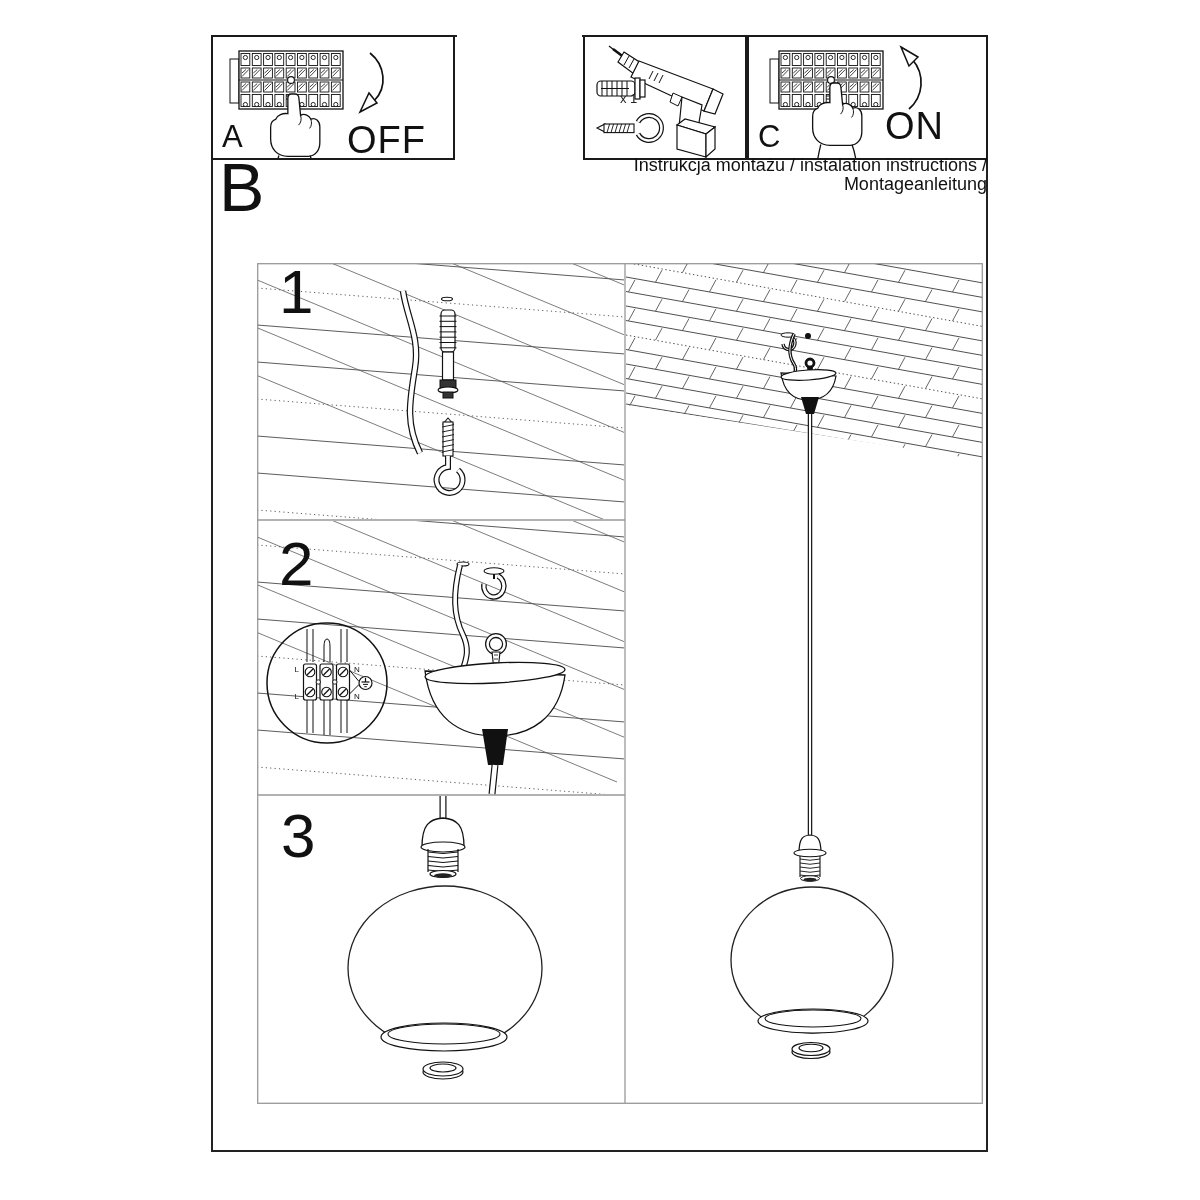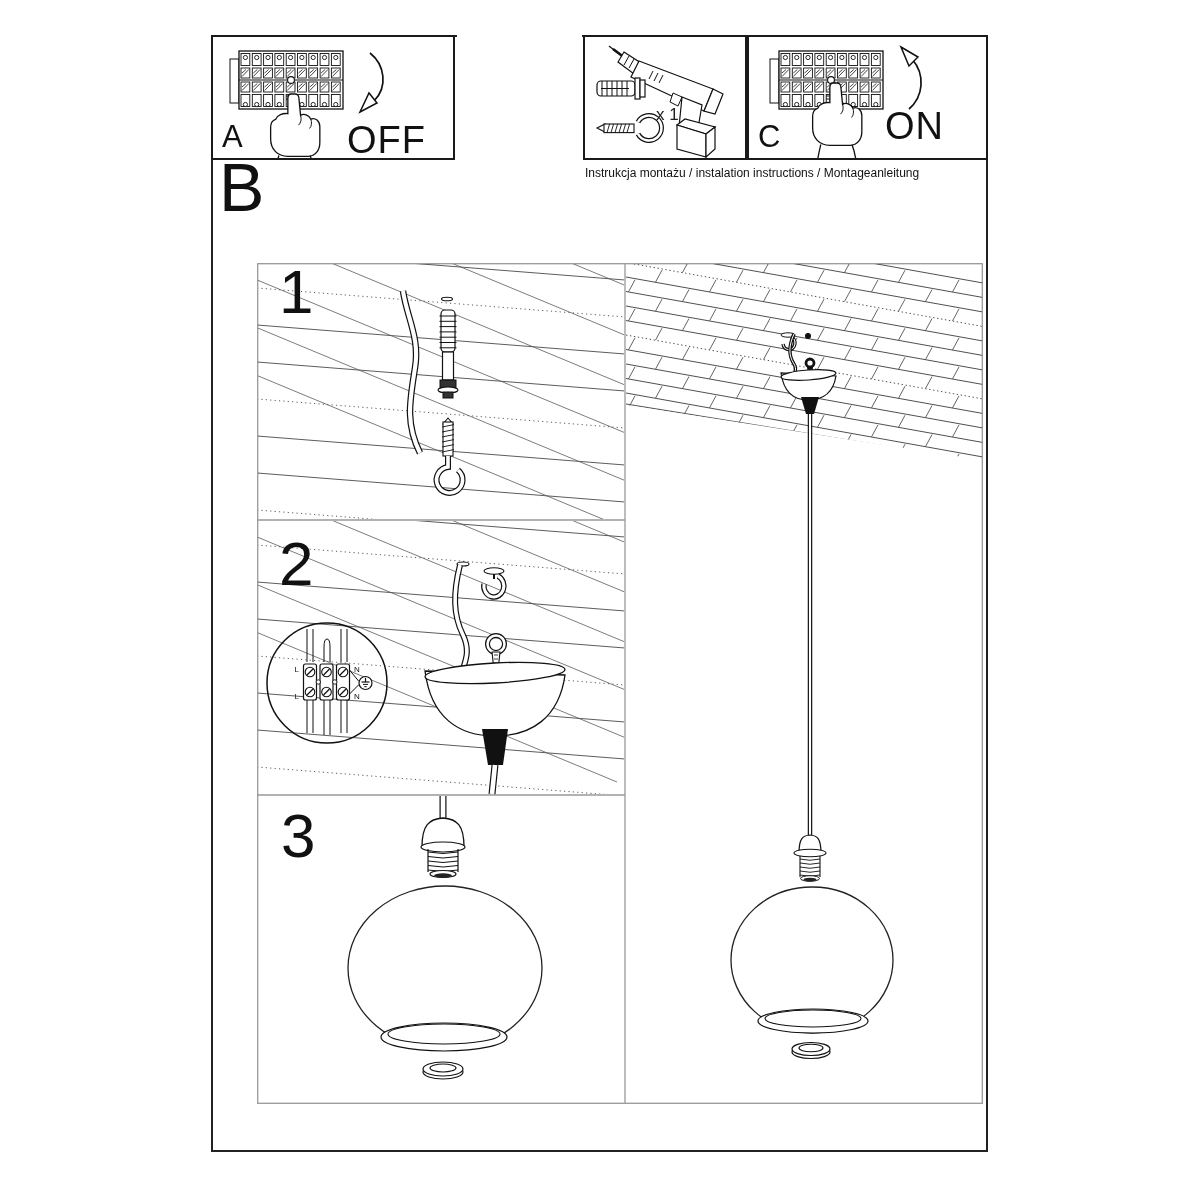--- a/index.html
+++ b/index.html
@@ -10,22 +10,22 @@
   #border-gap{left:457px;top:33px;width:125px;height:7px;background:#fff;}
   .topbox{box-sizing:border-box;border:2px solid #1a1a1a;background:#fff;}
   #box-a{left:211px;top:35px;width:244px;height:125px;}
   #box-tools{left:583px;top:35px;width:164px;height:125px;}
   #box-c{left:747px;top:35px;width:241px;height:125px;}
   .topbox svg{position:absolute;left:0;top:0;}
   .corner-letter{position:absolute;left:9px;top:82px;font-size:31px;color:#111;}
   .action-word{position:absolute;font-size:38px;letter-spacing:1px;color:#111;}
   #off-word{left:134px;top:82px;}
   #on-word{left:136px;top:68px;}
-  #qty-label{position:absolute;left:35px;top:68px;font-size:17px;color:#222;margin-left:36px;}
-  #captions{left:585px;top:164px;width:402px;font-size:12px;line-height:19px;color:#111;}
+  #qty-label{position:absolute;left:35px;top:54px;font-size:13px;color:#222;}
+  #captions{left:585px;top:156px;width:402px;font-size:18px;line-height:19px;color:#111;text-align:right;}
   #section-b{left:219px;top:153px;font-size:68px;line-height:1;color:#111;}
   #diagram{left:257px;top:263px;}
   svg text{font-family:"Liberation Sans", sans-serif;}
 </style>
 </head>
 <body>
 
 <div id="canvas">
 
   <div id="outer-border" class="abs"></div>

